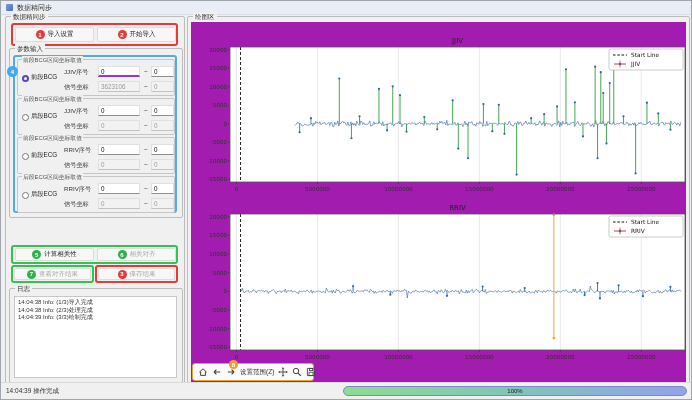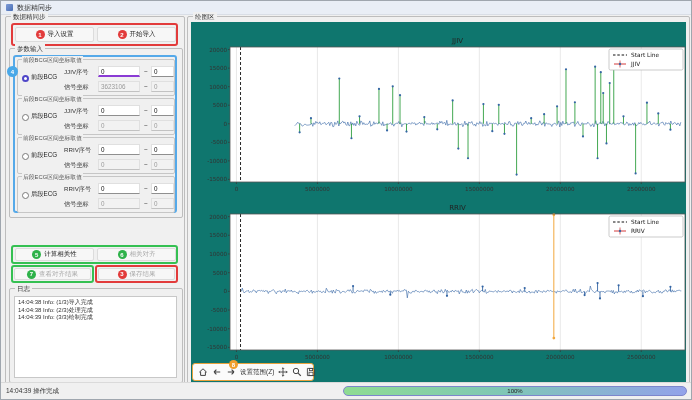--- a/index.html
+++ b/index.html
@@ -50,21 +50,21 @@
        border:1px solid #e0e0e0;border-bottom:1px solid #8f8f8f;box-sizing:border-box;font-family:inherit;}
   .inp.focused{border-bottom:2px solid #8a3bd4;}
   .inp.dis{background:#f2f2f2;color:#9a9a9a;border-bottom-color:#c2c2c2;}
   .tilde{position:absolute;font-size:6.3px;color:#444;}
 
   
   .log-area{position:absolute;background:#fff;border:1px solid #c8c8c8;overflow:hidden;padding:2px 3px;box-sizing:border-box;}
   .log-line{font-size:6px;line-height:7.5px;color:#333;white-space:nowrap;}
 
   
-  .figure{position:absolute;background:#0f766e;}
+  .figure{position:absolute;background:#a21caf;}
   svg text{font-family:"DejaVu Sans",sans-serif;}
 
   
   .mpl-toolbar{position:absolute;display:flex;align-items:center;gap:4px;padding:0 5px;height:18px;background:#fbfbfb;}
   .tb-icon{width:10px;height:10px;display:flex;align-items:center;justify-content:center;flex:none;}
   .tb-label{font-size:6.5px;color:#333;white-space:nowrap;}
   .tb-badge{position:absolute;left:36px;top:-4px;z-index:4;}
 
   
   .statusbar{position:absolute;left:0;right:0;bottom:0;height:16px;background:#f0f0f0;border-top:1px solid #dadada;}

